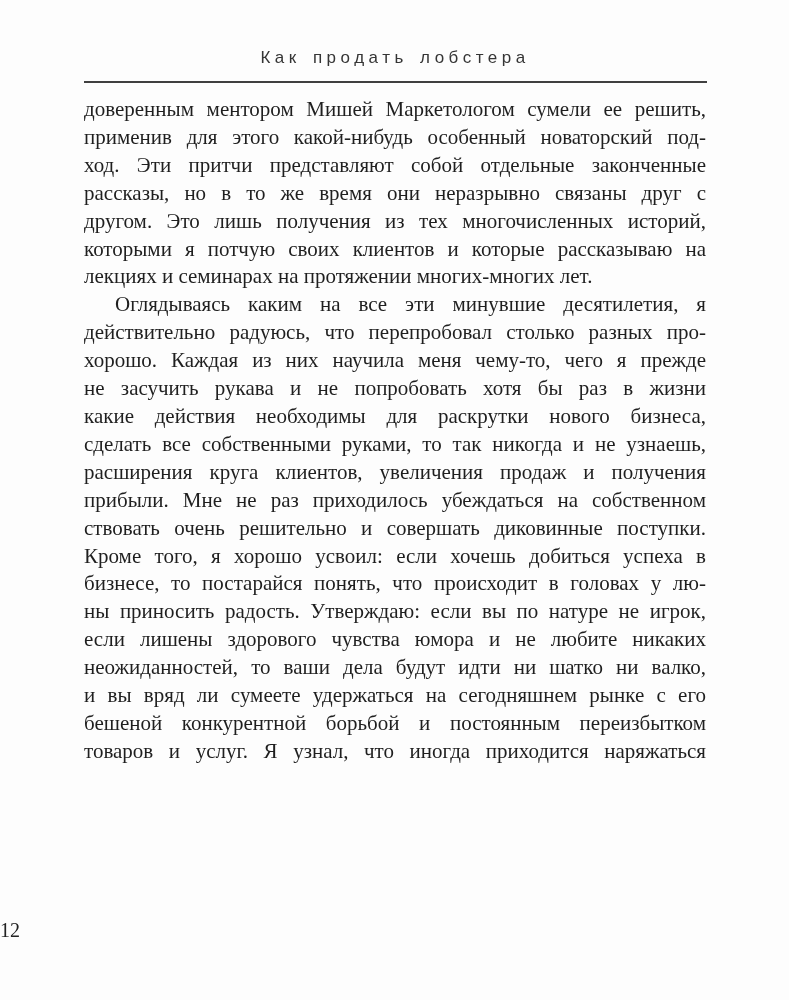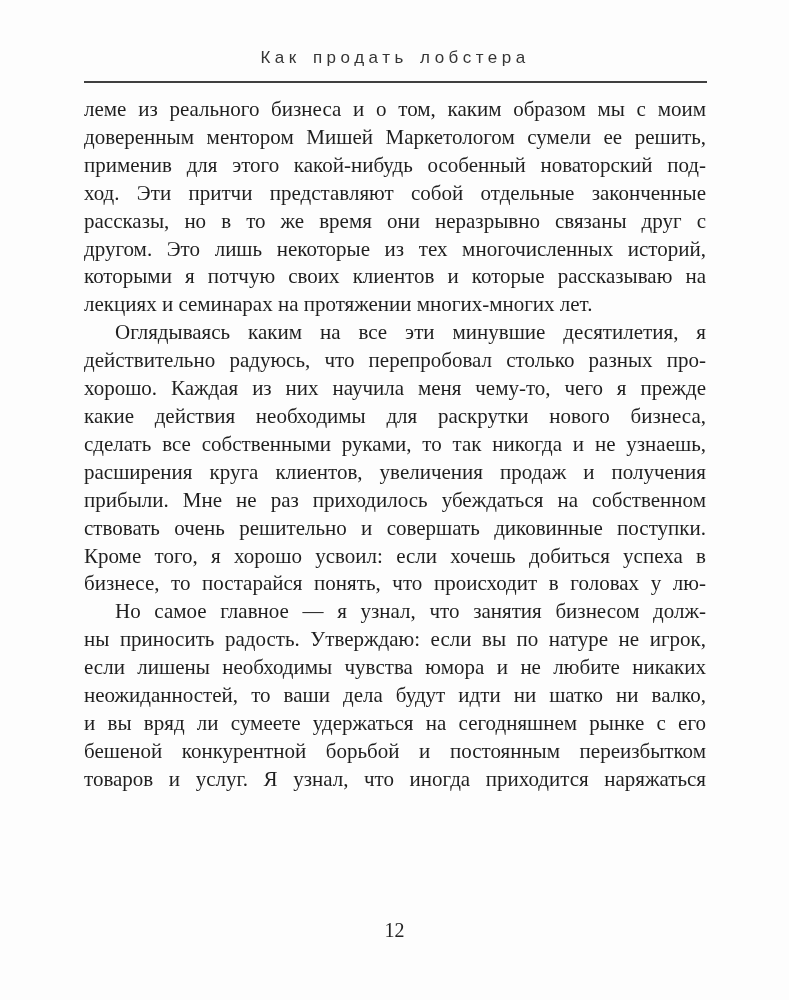--- a/index.html
+++ b/index.html
@@ -58,63 +58,61 @@
     text-align:right;
     text-align-last:left;
   }
   .text-line.indent{
     padding-left:31px;
   }
   
   .page-number{
     position:absolute;
     left:0;top:917px;width:789px;
-    text-align:center;
     font-family:"Liberation Serif", serif;
     font-size:20px;
     line-height:26px;
     color:#222222;
   }
 </style>
 </head>
 <body>
 
 <div class="page">
 
   <div class="running-head">Как продать лобстера</div>
 
   <div class="header-rule"></div>
 
   <div class="text-column">
       <div class="paragraph">
-        <div class="text-line">леме из реального бизнеса и о том, каким образом мы с моим</div>
         <div class="text-line">доверенным ментором Мишей Маркетологом сумели ее решить,</div>
         <div class="text-line">применив для этого какой-нибудь особенный новаторский под-</div>
         <div class="text-line">ход. Эти притчи представляют собой отдельные законченные</div>
         <div class="text-line">рассказы, но в то же время они неразрывно связаны друг с</div>
-        <div class="text-line">другом. Это лишь некоторые из тех многочисленных историй,</div>
+        <div class="text-line">другом. Это лишь получения из тех многочисленных историй,</div>
         <div class="text-line">которыми я потчую своих клиентов и которые рассказываю на</div>
         <div class="text-line no-stretch">лекциях и семинарах на протяжении многих-многих лет.</div>
       </div>
       <div class="paragraph">
         <div class="text-line indent">Оглядываясь каким на все эти минувшие десятилетия, я</div>
         <div class="text-line">действительно радуюсь, что перепробовал столько разных про-</div>
         <div class="text-line">хорошо. Каждая из них научила меня чему-то, чего я прежде</div>
+        <div class="text-line">не засучить рукава и не попробовать хотя бы раз в жизни</div>
         <div class="text-line">какие действия необходимы для раскрутки нового бизнеса,</div>
         <div class="text-line">сделать все собственными руками, то так никогда и не узнаешь,</div>
         <div class="text-line">расширения круга клиентов, увеличения продаж и получения</div>
         <div class="text-line">прибыли. Мне не раз приходилось убеждаться на собственном</div>
         <div class="text-line">ствовать очень решительно и совершать диковинные поступки.</div>
         <div class="text-line">Кроме того, я хорошо усвоил: если хочешь добиться успеха в</div>
         <div class="text-line">бизнесе, то постарайся понять, что происходит в головах у лю-</div>
       </div>
       <div class="paragraph">
-        <div class="text-line indent">Но самое главное — я узнал, что занятия бизнесом долж-</div>
         <div class="text-line">ны приносить радость. Утверждаю: если вы по натуре не игрок,</div>
-        <div class="text-line">если лишены необходимы чувства юмора и не любите никаких</div>
+        <div class="text-line">если лишены здорового чувства юмора и не любите никаких</div>
         <div class="text-line">неожиданностей, то ваши дела будут идти ни шатко ни валко,</div>
         <div class="text-line">и вы вряд ли сумеете удержаться на сегодняшнем рынке с его</div>
         <div class="text-line">бешеной конкурентной борьбой и постоянным переизбытком</div>
         <div class="text-line">товаров и услуг. Я узнал, что иногда приходится наряжаться</div>
       </div>
     </div>
 
   <div class="page-number">12</div>
 
 </div>

